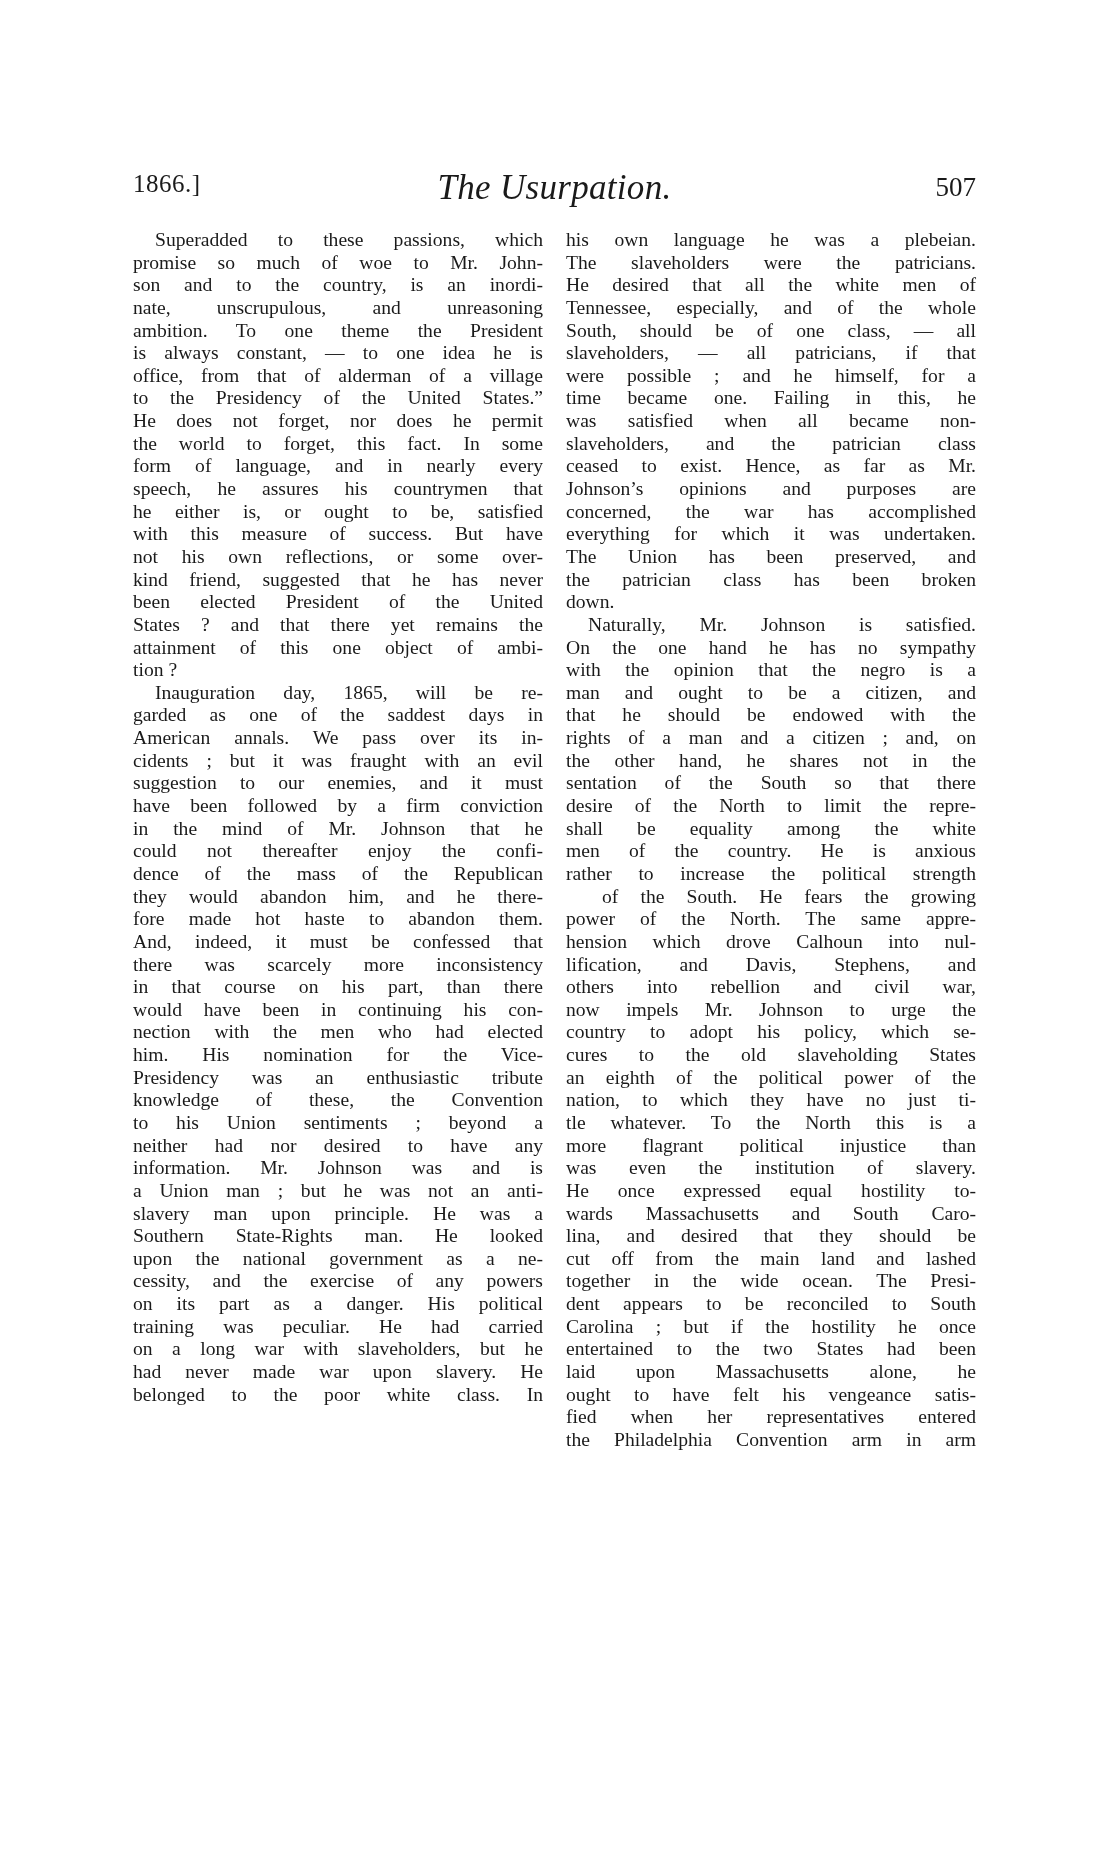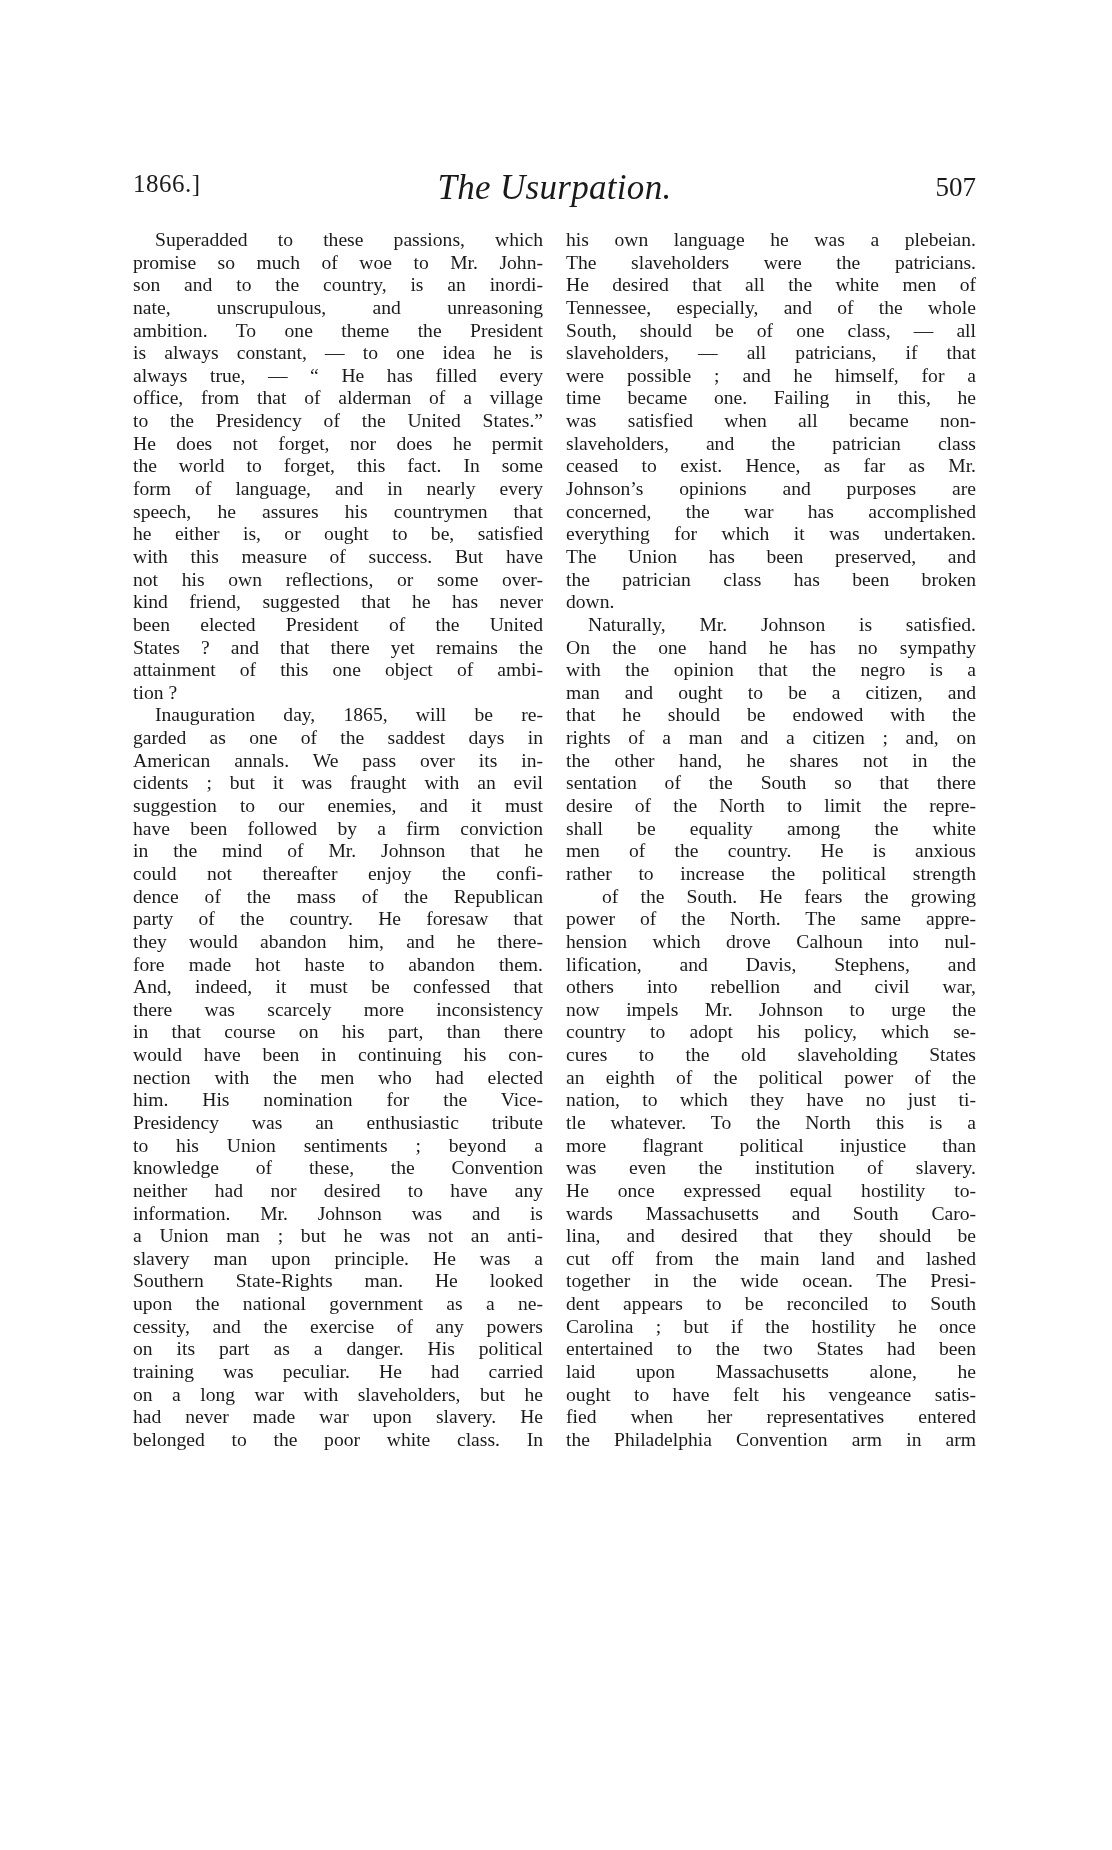--- a/index.html
+++ b/index.html
@@ -30,21 +30,20 @@
     <span class="hdr-right">507</span>
   </div>
 
   <div class="col left">
       <div class="line indent"><span style="display: inline; word-spacing: 0px;">Superadded to these passions, which</span></div>
       <div class="line"><span style="display: inline; word-spacing: 0px;">promise so much of woe to Mr. John-</span></div>
       <div class="line"><span style="display: inline; word-spacing: 0px;">son and to the country, is an inordi-</span></div>
       <div class="line"><span style="display: inline; word-spacing: 0px;">nate, unscrupulous, and unreasoning</span></div>
       <div class="line"><span style="display: inline; word-spacing: 0px;">ambition. To one theme the President</span></div>
       <div class="line"><span style="display: inline; word-spacing: 0px;">is always constant, — to one idea he is</span></div>
-      <div class="line"><span style="display: inline; word-spacing: 0px;">always true, — “ He has filled every</span></div>
       <div class="line"><span style="display: inline; word-spacing: 0px;">office, from that of alderman of a village</span></div>
       <div class="line"><span style="display: inline; word-spacing: 0px;">to the Presidency of the United States.”</span></div>
       <div class="line"><span style="display: inline; word-spacing: 0px;">He does not forget, nor does he permit</span></div>
       <div class="line"><span style="display: inline; word-spacing: 0px;">the world to forget, this fact. In some</span></div>
       <div class="line"><span style="display: inline; word-spacing: 0px;">form of language, and in nearly every</span></div>
       <div class="line"><span style="display: inline; word-spacing: 0px;">speech, he assures his countrymen that</span></div>
       <div class="line"><span style="display: inline; word-spacing: 0px;">he either is, or ought to be, satisfied</span></div>
       <div class="line"><span style="display: inline; word-spacing: 0px;">with this measure of success. But have</span></div>
       <div class="line"><span style="display: inline; word-spacing: 0px;">not his own reflections, or some over-</span></div>
       <div class="line"><span style="display: inline; word-spacing: 0px;">kind friend, suggested that he has never</span></div>
@@ -54,32 +53,31 @@
       <div class="line last">tion ?</div>
       <div class="line indent"><span style="display: inline; word-spacing: 0px;">Inauguration day, 1865, will be re-</span></div>
       <div class="line"><span style="display: inline; word-spacing: 0px;">garded as one of the saddest days in</span></div>
       <div class="line"><span style="display: inline; word-spacing: 0px;">American annals. We pass over its in-</span></div>
       <div class="line"><span style="display: inline; word-spacing: 0px;">cidents ; but it was fraught with an evil</span></div>
       <div class="line"><span style="display: inline; word-spacing: 0px;">suggestion to our enemies, and it must</span></div>
       <div class="line"><span style="display: inline; word-spacing: 0px;">have been followed by a firm conviction</span></div>
       <div class="line"><span style="display: inline; word-spacing: 0px;">in the mind of Mr. Johnson that he</span></div>
       <div class="line"><span style="display: inline; word-spacing: 0px;">could not thereafter enjoy the confi-</span></div>
       <div class="line"><span style="display: inline; word-spacing: 0px;">dence of the mass of the Republican</span></div>
-      <div class="line"><span style="display: inline; word-spacing: 0px;">party of the country. He foresaw that</span></div>
       <div class="line"><span style="display: inline; word-spacing: 0px;">they would abandon him, and he there-</span></div>
       <div class="line"><span style="display: inline; word-spacing: 0px;">fore made hot haste to abandon them.</span></div>
       <div class="line"><span style="display: inline; word-spacing: 0px;">And, indeed, it must be confessed that</span></div>
       <div class="line"><span style="display: inline; word-spacing: 0px;">there was scarcely more inconsistency</span></div>
       <div class="line"><span style="display: inline; word-spacing: 0px;">in that course on his part, than there</span></div>
       <div class="line"><span style="display: inline; word-spacing: 0px;">would have been in continuing his con-</span></div>
       <div class="line"><span style="display: inline; word-spacing: 0px;">nection with the men who had elected</span></div>
       <div class="line"><span style="display: inline; word-spacing: 0px;">him. His nomination for the Vice-</span></div>
       <div class="line"><span style="display: inline; word-spacing: 0px;">Presidency was an enthusiastic tribute</span></div>
+      <div class="line"><span style="display: inline; word-spacing: 0px;">knowledge of these, the Convention</span></div>
       <div class="line"><span style="display: inline; word-spacing: 0px;">to his Union sentiments ; beyond a</span></div>
-      <div class="line"><span style="display: inline; word-spacing: 0px;">knowledge of these, the Convention</span></div>
       <div class="line"><span style="display: inline; word-spacing: 0px;">neither had nor desired to have any</span></div>
       <div class="line"><span style="display: inline; word-spacing: 0px;">information. Mr. Johnson was and is</span></div>
       <div class="line"><span style="display: inline; word-spacing: 0px;">a Union man ; but he was not an anti-</span></div>
       <div class="line"><span style="display: inline; word-spacing: 0px;">slavery man upon principle. He was a</span></div>
       <div class="line"><span style="display: inline; word-spacing: 0px;">Southern State-Rights man. He looked</span></div>
       <div class="line"><span style="display: inline; word-spacing: 0px;">upon the national government as a ne-</span></div>
       <div class="line"><span style="display: inline; word-spacing: 0px;">cessity, and the exercise of any powers</span></div>
       <div class="line"><span style="display: inline; word-spacing: 0px;">on its part as a danger. His political</span></div>
       <div class="line"><span style="display: inline; word-spacing: 0px;">training was peculiar. He had carried</span></div>
       <div class="line"><span style="display: inline; word-spacing: 0px;">on a long war with slaveholders, but he</span></div>

